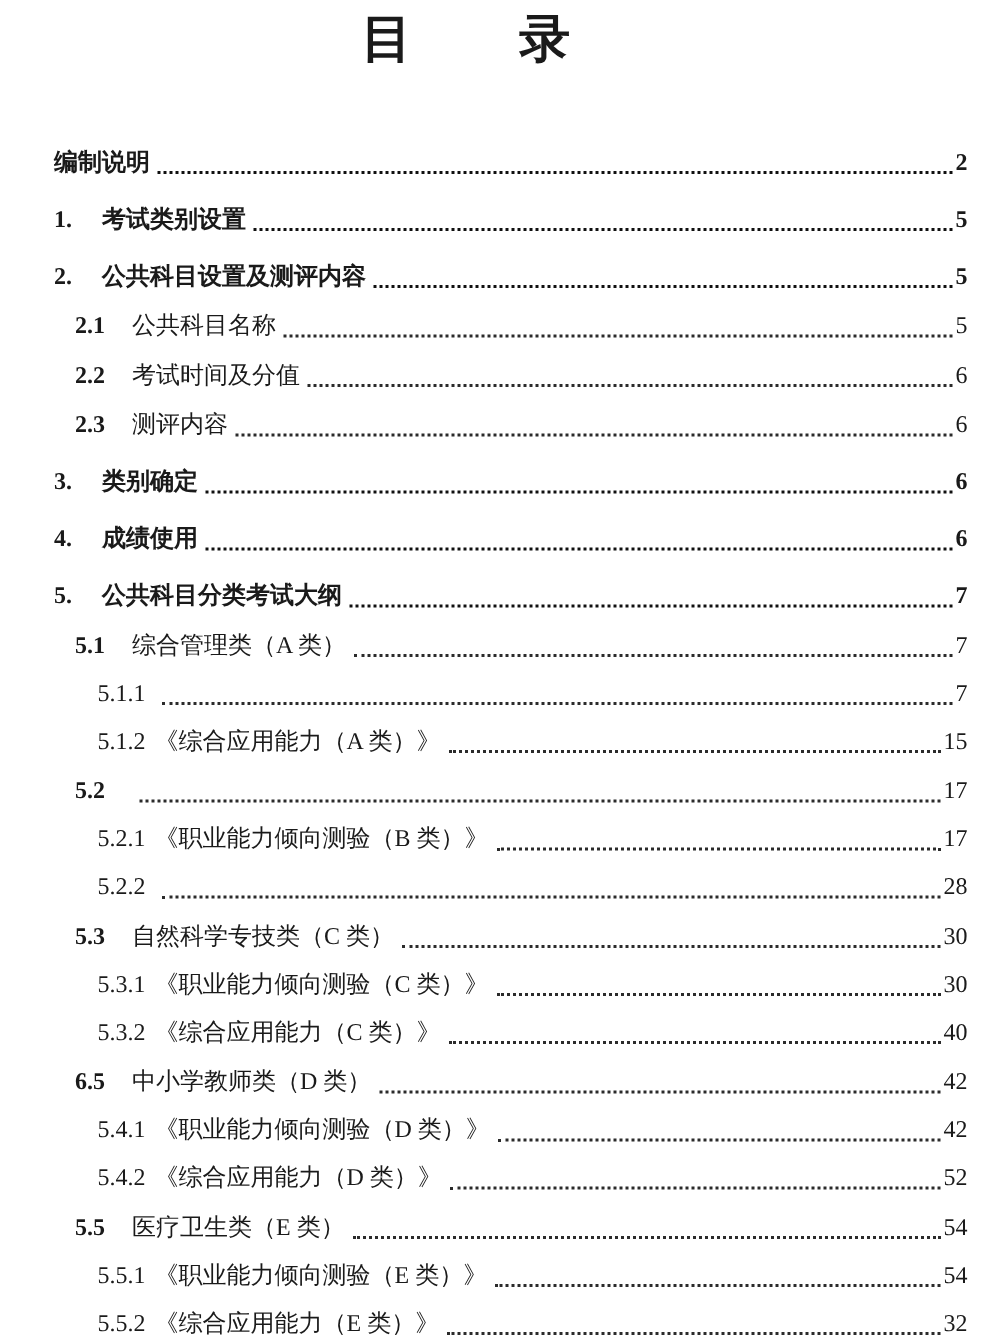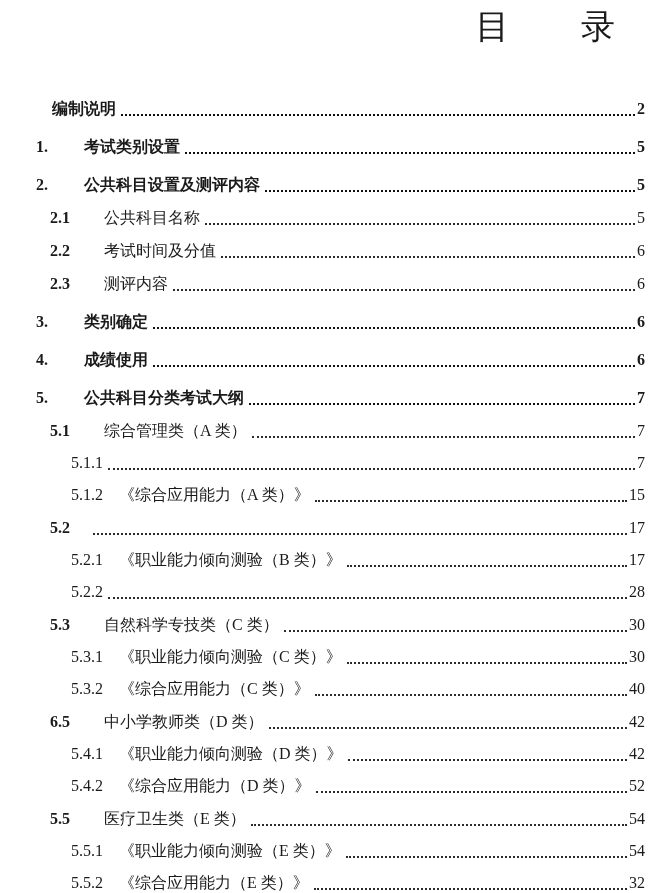--- a/index.html
+++ b/index.html
@@ -17,54 +17,54 @@
   .page {
     box-sizing: border-box;
     width: 671px;
     height: 893px;
     padding: 8px 26px 10px 36px;
     background: #ffffff;
     overflow: hidden;
   }
   .title {
     margin: 0 0 52px 0;
-    text-align: right;
+    text-align: center;
     font-size: 34px;
     line-height: 38px;
-    font-weight: normal;
+    font-weight: bold;
     white-space: nowrap;
   }
   .title .title-text {
     display: inline-block;
     letter-spacing: 2.1em;
     margin-right: -2.1em;   
     position: relative;
     left: -30px;            
   }
   .toc { width: 100%; }
   .row {
     display: flex;
     align-items: flex-end;
     font-size: 16px;
     line-height: 22px;
     white-space: nowrap;
   }
   .row.lvl1 { margin-top: 16px; }
   .row.lvl2 { margin-top: 11px; padding-left: 14px; }
-  .row.lvl3 { margin-top: 10px; padding-left: 29px; text-align: right; }
+  .row.lvl3 { margin-top: 10px; padding-left: 29px; }
   .row:first-child { margin-top: 0; }
   .num {
     flex: none;
     font-family: "Liberation Serif", "DejaVu Serif", serif;
   }
   .num:empty { display: none; }
   .lvl1 .num { min-width: 32px; }
   .lvl2 .num { min-width: 38px; font-weight: bold; }
   .lvl3 .num { min-width: 38px; }
-  .label { flex: none; margin-left: 16px; }
+  .label { flex: none; }
   .dots {
     flex: 1 1 auto;
     min-width: 12px;
     margin: 0 2px 4px 5px;
     border-bottom: 2px dotted #2b2b2b;
     height: 0;
   }
   .pagenum {
     flex: none;
     font-family: "Liberation Serif", "DejaVu Serif", serif;

